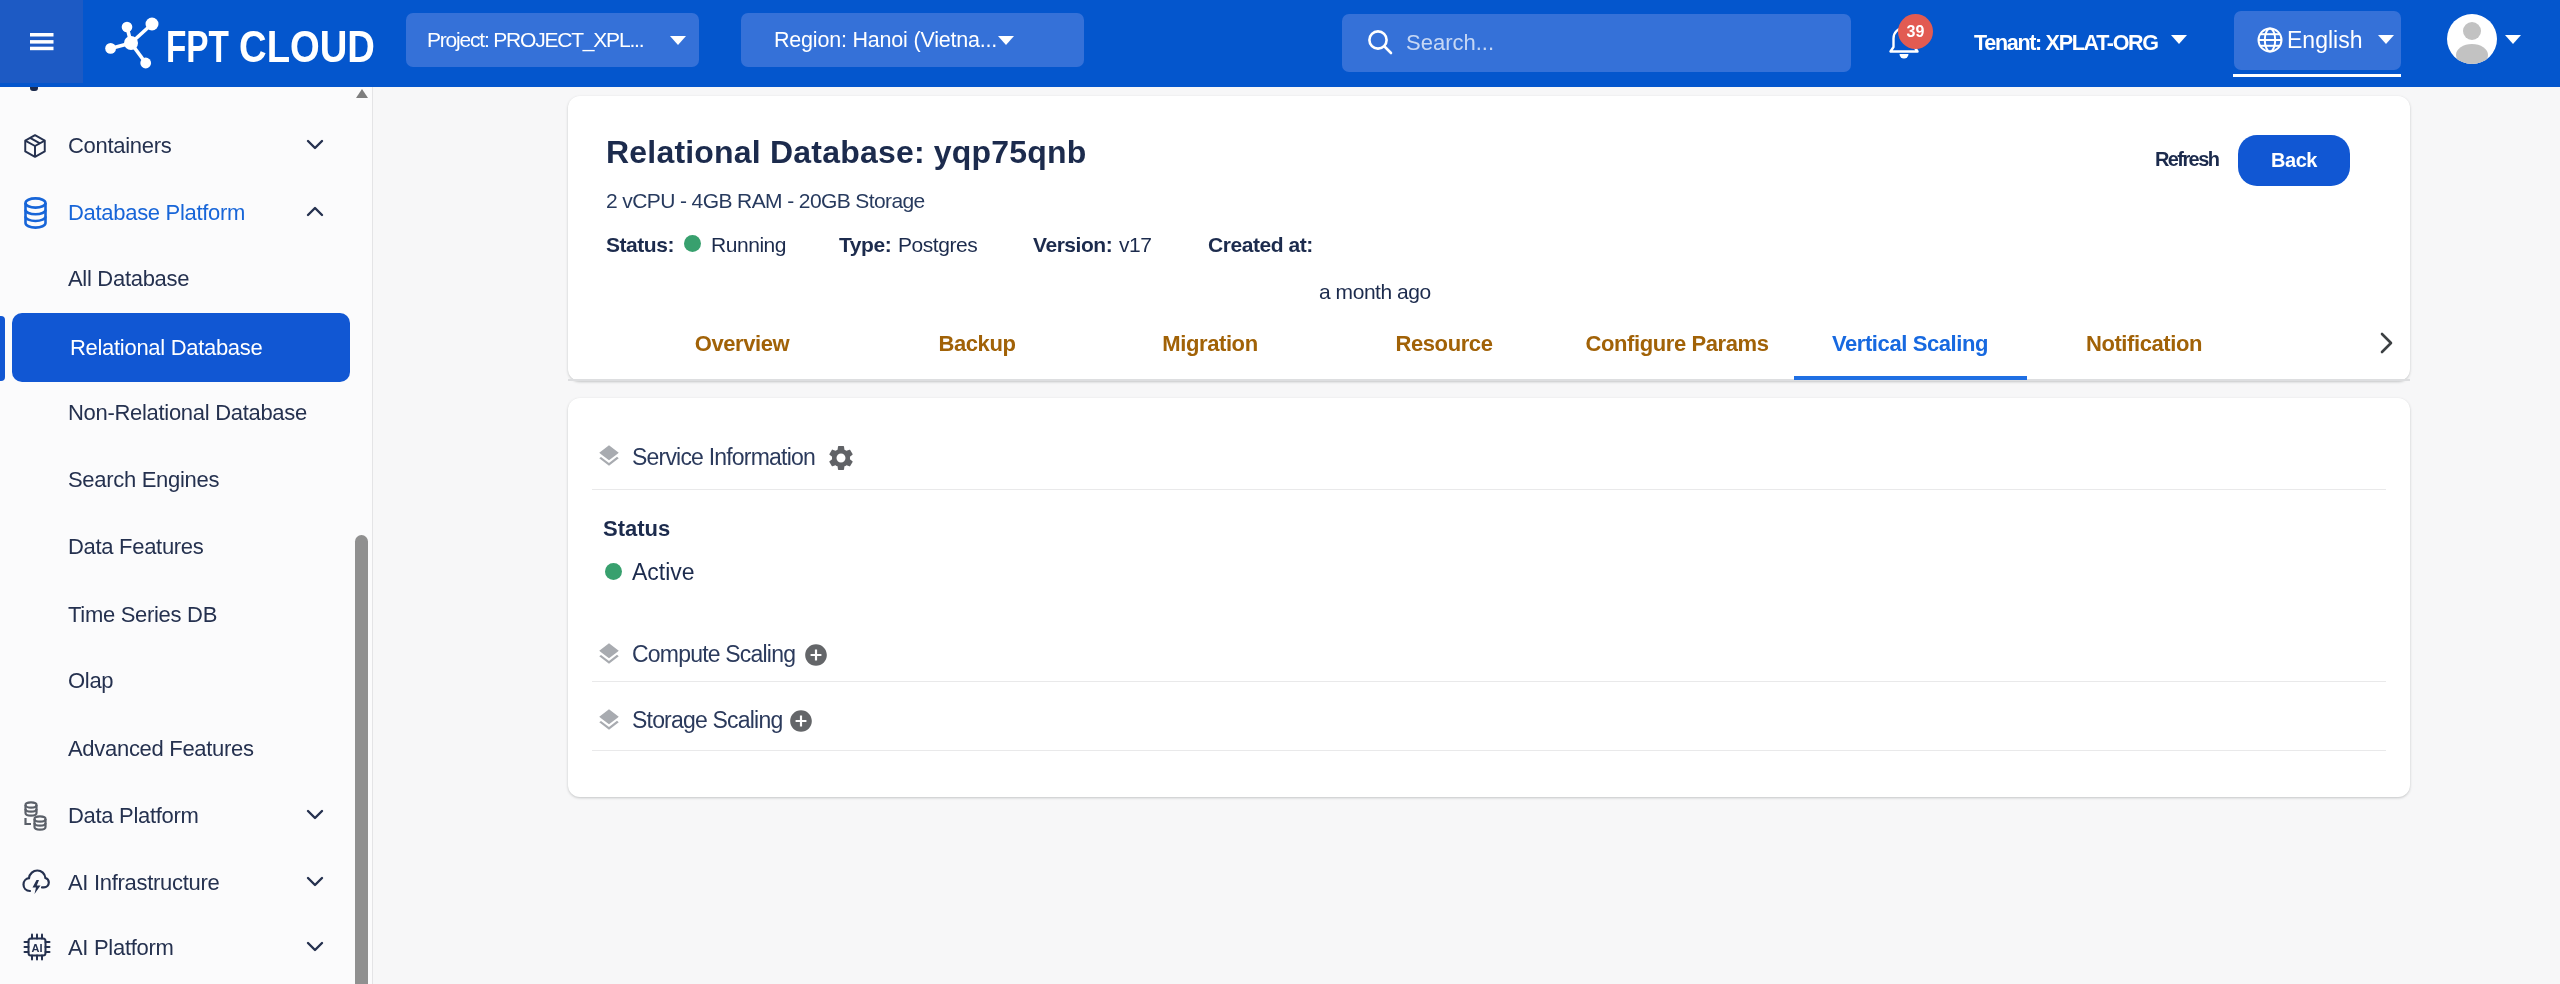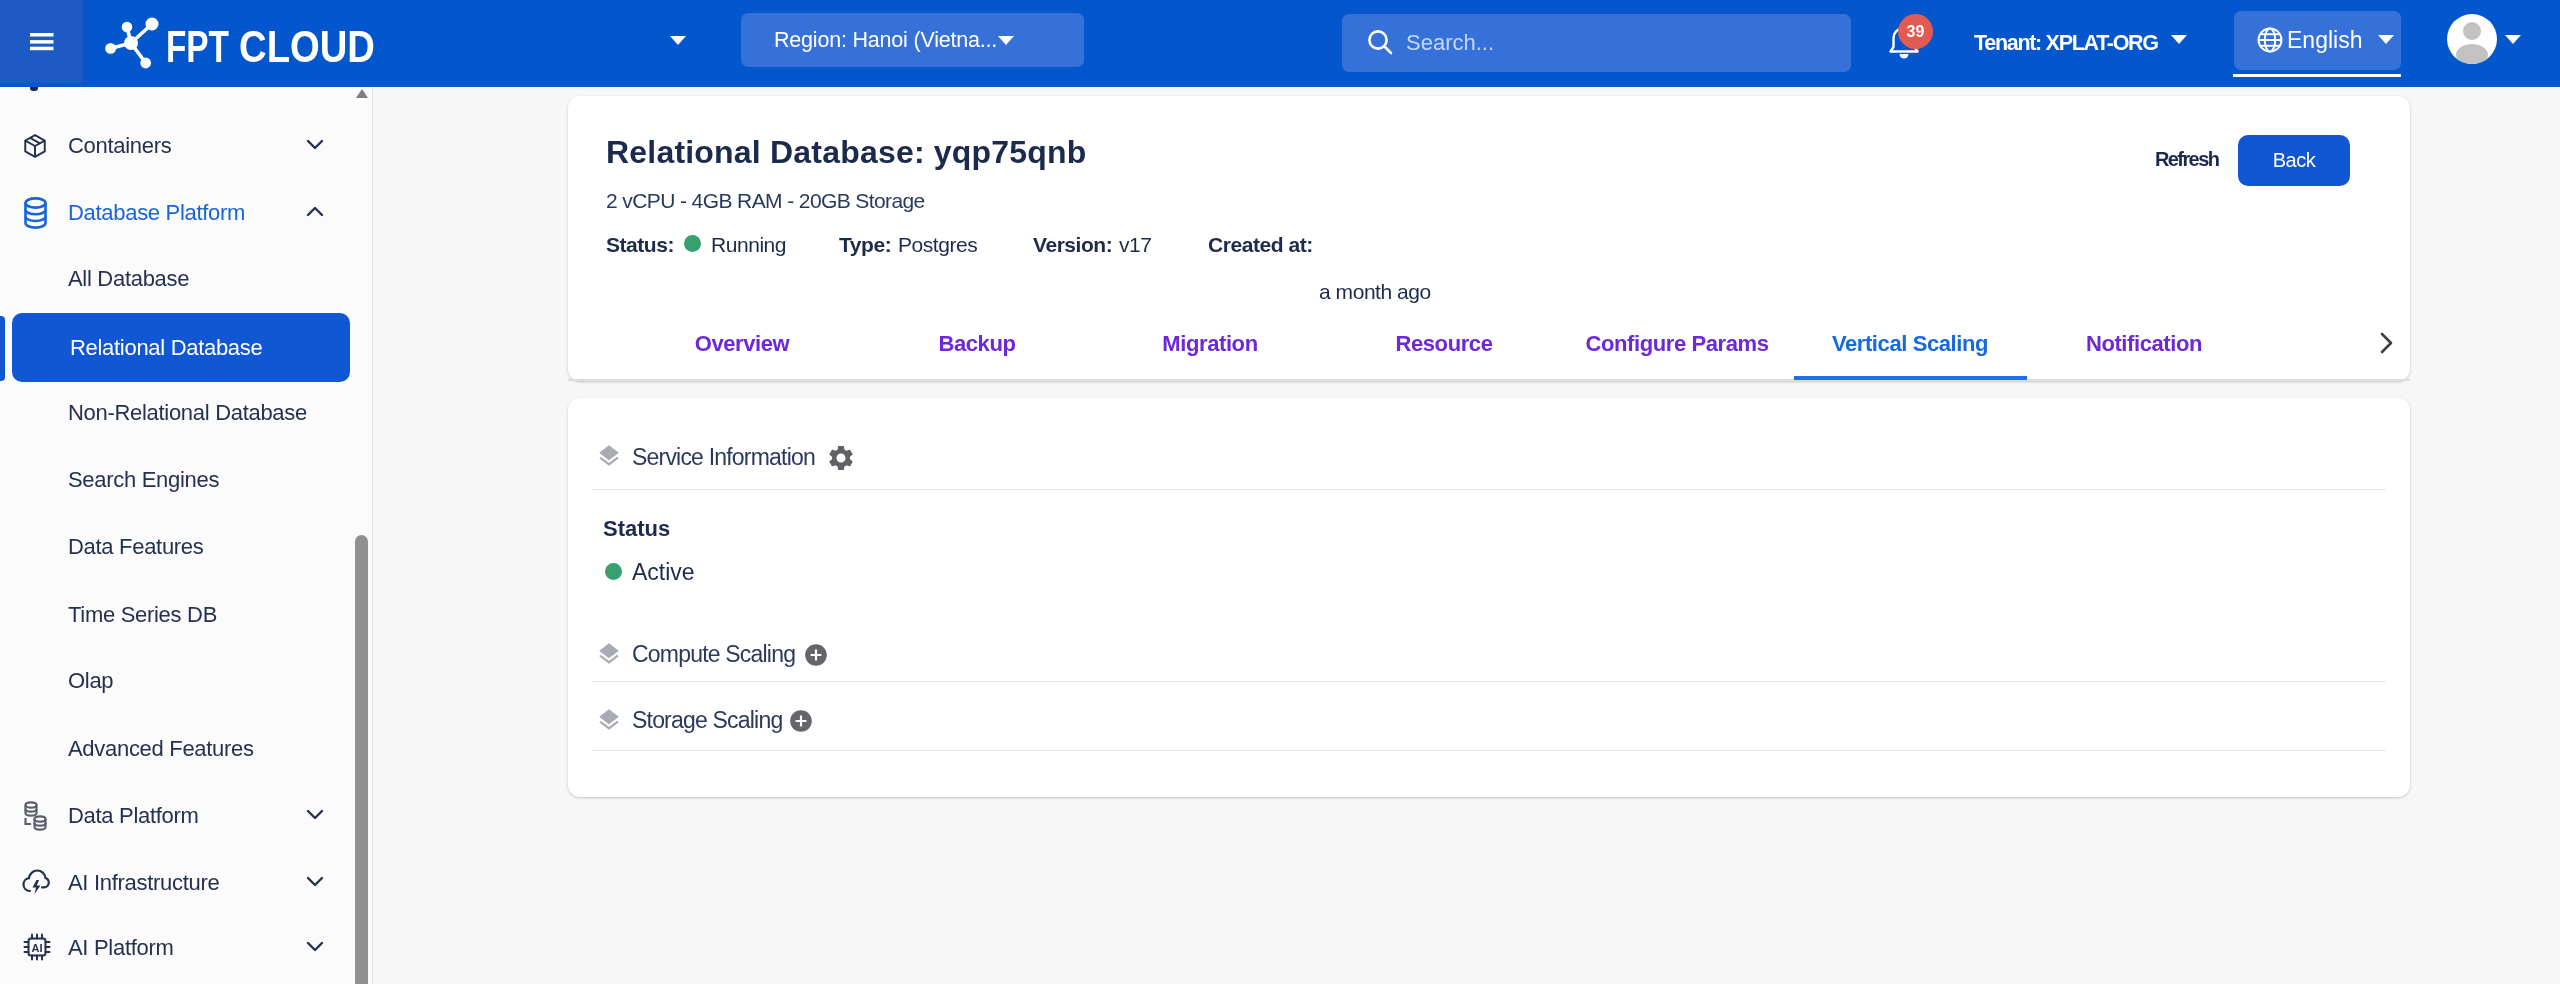--- a/index.html
+++ b/index.html
@@ -10,21 +10,21 @@
 .tbtn { position:absolute; top:13px; height:54px; background:#3571d8; border-radius:7px; color:#fff; font-size:21.5px; line-height:54px; }
 .caret { position:absolute; width:0; height:0; border-left:8px solid transparent; border-right:8px solid transparent; border-top:9px solid #fff; }
 #sidebar { position:absolute; left:0; top:87px; width:373px; height:897px; background:#fbfbfc; border-right:1px solid #e4e4e6; }
 .mi { position:absolute; left:68px; font-size:22px; color:#25314f; white-space:nowrap; letter-spacing:-0.3px; }
 .mchev { position:absolute; left:306px; }
 #selitem { position:absolute; left:12px; top:226px; width:338px; height:69px; background:#1157d3; border-radius:10px; color:#fff; font-size:22px; line-height:69px; }
 .card { position:absolute; left:568px; background:#fff; border-radius:12px; box-shadow:0 1px 3px rgba(60,64,67,.18), 0 1px 2px rgba(60,64,67,.1); }
 #card1 { top:96px; width:1842px; height:285px; }
 #card2 { top:398px; width:1842px; height:399px; }
 .navy { color:#1c2b4d; }
-.tab { position:absolute; top:235px; transform:translateX(-50%); font-size:22px; font-weight:700; color:#6d28d9; white-space:nowrap; letter-spacing:-0.4px; }
+.tab { position:absolute; top:235px; transform:translateX(-50%); font-size:22px; font-weight:700; color:#a16207; white-space:nowrap; letter-spacing:-0.4px; }
 .divider { position:absolute; left:24px; width:1794px; height:1px; background:#e9e9ea; }
 .seclabel { position:absolute; left:64px; font-size:23px; color:#2b3a5c; white-space:nowrap; letter-spacing:-0.8px; }
 .greendot { position:absolute; width:17px; height:17px; border-radius:50%; background:#38a06e; }
 </style>
 </head>
 <body>
 
 <div id="topbar">
   <div id="darksq"></div>
   <svg class="abs" style="left:30px;top:33px" width="24" height="18" viewBox="0 0 24 18">
@@ -42,20 +42,21 @@
     </g>
     <circle cx="32" cy="22" r="5.3" fill="#fff"></circle>
     <circle cx="57" cy="19" r="6.5" fill="#fff"></circle>
     <circle cx="36" cy="38" r="7" fill="#fff"></circle>
     <circle cx="15.6" cy="43.4" r="5.4" fill="#fff"></circle>
     <circle cx="50.7" cy="58" r="5.4" fill="#fff"></circle>
     <text x="71" y="57" font-family="Liberation Sans" font-weight="bold" font-size="45" fill="#fff" textLength="63" lengthAdjust="spacingAndGlyphs">FPT</text>
     <text x="144" y="57" font-family="Liberation Sans" font-weight="bold" font-size="45" fill="#fff" textLength="136" lengthAdjust="spacingAndGlyphs">CLOUD</text>
   </svg>
 
+  <div class="tbtn" style="left:406px;width:293px;padding-left:21px;font-size:21px;letter-spacing:-1.2px;">Project: PROJECT_XPL...</div>
   <div class="caret" style="left:670px;top:36px;"></div>
 
   <div class="tbtn" style="left:741px;width:343px;padding-left:33px;font-size:21.5px;letter-spacing:-0.2px;">Region: Hanoi (Vietna...</div>
   <div class="caret" style="left:998px;top:36px;"></div>
 
   <div class="tbtn" style="left:1342px;top:14px;width:509px;height:58px;"></div>
   <svg class="abs" style="left:1365px;top:27px" width="30" height="30" viewBox="0 0 30 30" fill="none" stroke="#fff" stroke-width="2.6">
     <circle cx="13" cy="13" r="8.6"></circle>
     <line x1="19.5" y1="19.5" x2="26" y2="26" stroke-linecap="round"></line>
   </svg>
@@ -194,21 +195,21 @@
   <div class="greendot" style="left:116px;top:139px;"></div>
   <div class="abs navy" style="left:143px;top:137px;font-size:21px;letter-spacing:-0.45px;">Running</div>
   <div class="abs navy" style="left:271px;top:137px;font-size:21px;letter-spacing:-0.45px;font-weight:bold;">Type:</div>
   <div class="abs navy" style="left:330px;top:137px;font-size:21px;letter-spacing:-0.45px;">Postgres</div>
   <div class="abs navy" style="left:465px;top:137px;font-size:21px;letter-spacing:-0.45px;font-weight:bold;">Version:</div>
   <div class="abs navy" style="left:551px;top:137px;font-size:21px;letter-spacing:-0.45px;">v17</div>
   <div class="abs navy" style="left:640px;top:137px;font-size:21px;letter-spacing:-0.45px;font-weight:bold;">Created at:</div>
   <div class="abs navy" style="left:751px;top:137px;font-size:21px;letter-spacing:-0.45px;margin-top:47px;">a month ago</div>
 
   <div class="abs navy" style="left:1587px;top:52px;font-size:20px;letter-spacing:-1.6px;font-weight:bold;">Refresh</div>
-  <div class="abs" style="left:1670px;top:39px;width:112px;height:51px;background:#1157d3;border-radius:10px;color:#fff;font-size:20px;letter-spacing:-0.5px;font-weight:normal;text-align:center;line-height:51px;">Back</div>
+  <div class="abs" style="left:1670px;top:39px;width:112px;height:51px;background:#1157d3;border-radius:19px;color:#fff;font-size:20px;letter-spacing:-0.5px;font-weight:bold;text-align:center;line-height:51px;">Back</div>
 
   <div class="tab" style="left:174px;">Overview</div>
   <div class="tab" style="left:409px;">Backup</div>
   <div class="tab" style="left:642px;">Migration</div>
   <div class="tab" style="left:876px;">Resource</div>
   <div class="tab" style="left:1109px;">Configure Params</div>
   <div class="tab" style="left:1342px;color:#1769e0;">Vertical Scaling</div>
   <div class="tab" style="left:1576px;">Notification</div>
   <svg class="abs" style="left:1812px;top:236px" width="13" height="22" viewBox="0 0 13 22" fill="none" stroke="#3c4043" stroke-width="2.6" stroke-linecap="round" stroke-linejoin="round">
       <path d="M2 2 L11 11 L2 20"></path>

